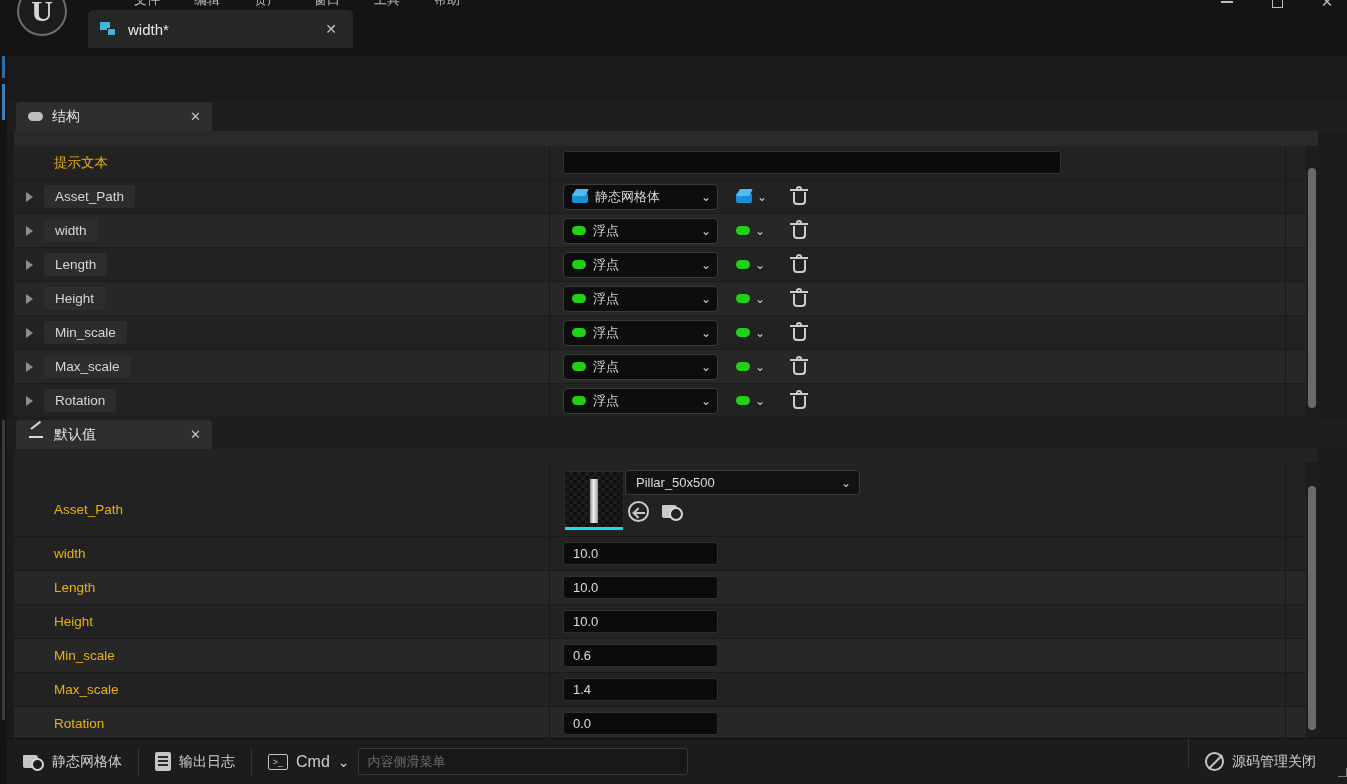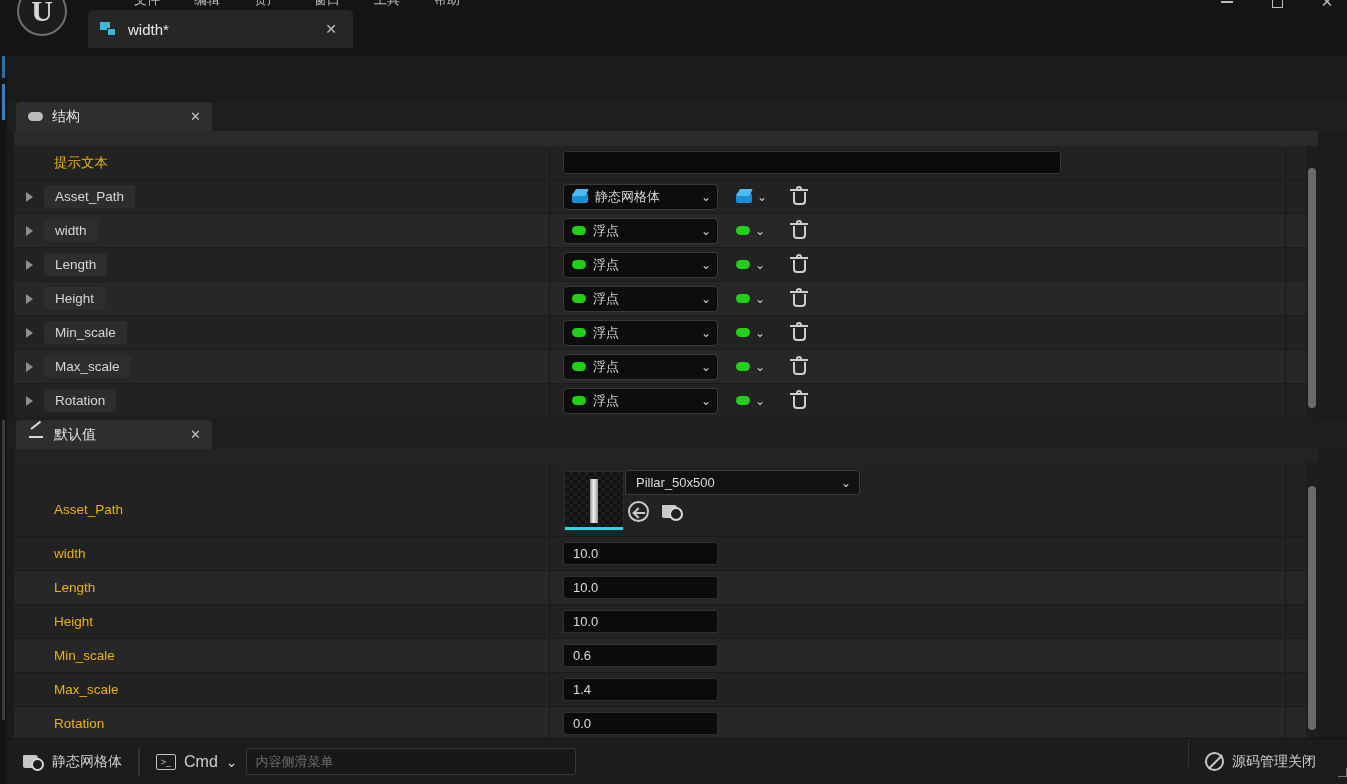--- a/index.html
+++ b/index.html
@@ -515,20 +515,24 @@
     <span class="ic-back"></span>
     <span class="ic-browse2"></span>
   </div>
 
   <div class="statusbar">
     <div class="sb-btn">
       <span class="drawer-icon"></span>
       <span class="lbl">静态网格体</span>
     </div>
     <div class="sb-sep"></div>
+    <div class="sb-btn">
+      <span class="log-icon"></span>
+      <span class="lbl">输出日志</span>
+    </div>
     <div class="sb-sep"></div>
     <div class="sb-btn" style="padding-right:4px;">
       <span class="cmd-icon">&gt;_</span>
       <span class="lbl" style="font-size:16px;">Cmd</span>
       <span class="lbl">⌄</span>
     </div>
     <div class="cmd-input">内容侧滑菜单</div>
     <div class="sb-right">
       <div class="sb-sep"></div>
       <div class="sb-btn">

